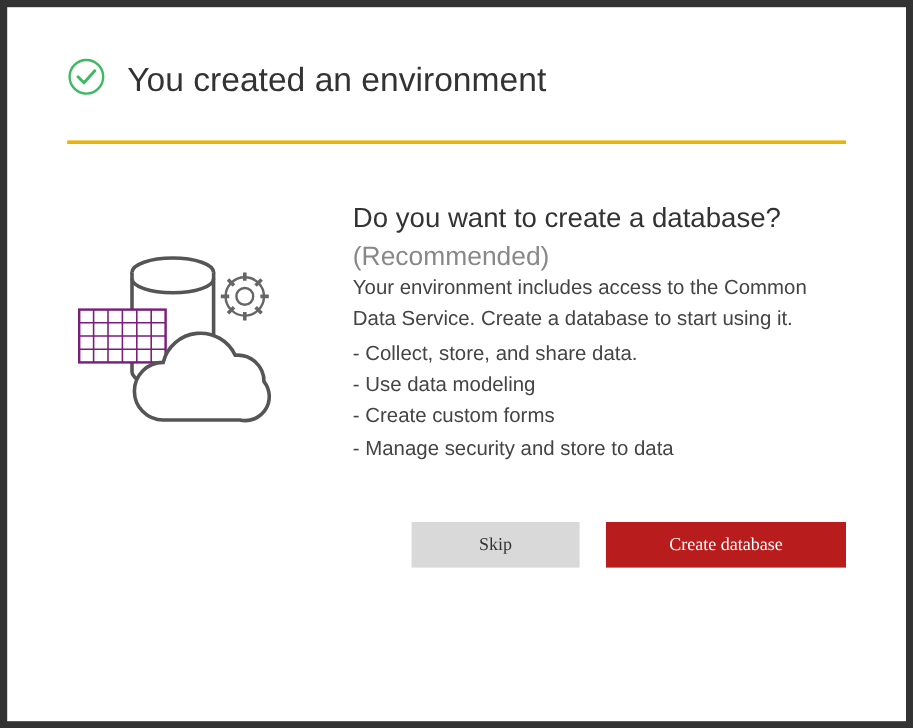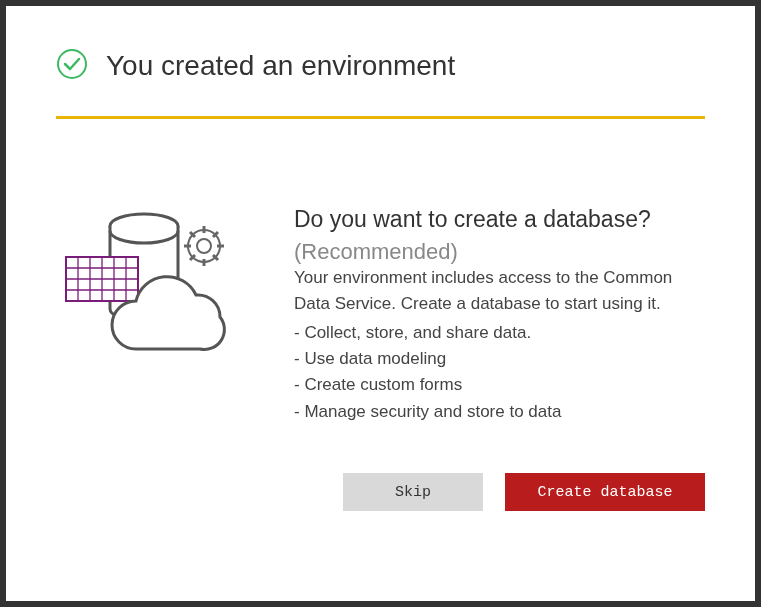--- a/index.html
+++ b/index.html
@@ -44,21 +44,20 @@
       padding-top: 34px;
     }
     .text-column {
       flex: 1;
     }
     .subtitle {
       font-size: 23px;
       font-weight: 400;
       color: #333;
       margin-bottom: 6px;
-      margin-top: 39px;
     }
     .recommended {
       font-size: 22px;
       font-weight: 400;
       color: #888;
     }
     .description, .bullet {
       font-size: 17px;
       color: #444;
       line-height: 1.55;
@@ -66,21 +65,21 @@
     .bullets {
       margin-top: 2px;
     }
     .footer {
       display: flex;
       justify-content: flex-end;
       gap: 22px;
       margin-top: 48px;
     }
     button {
-      font-family: Liberation Mono, monospace;
+      font-family: Liberation Serif, serif;
       font-size: 15px;
       border: none;
       height: 38px;
       min-width: 140px;
       padding: 0 24px;
       cursor: pointer;
     }
     .btn-secondary {
       background: #d9d9d9;
       color: #333;

